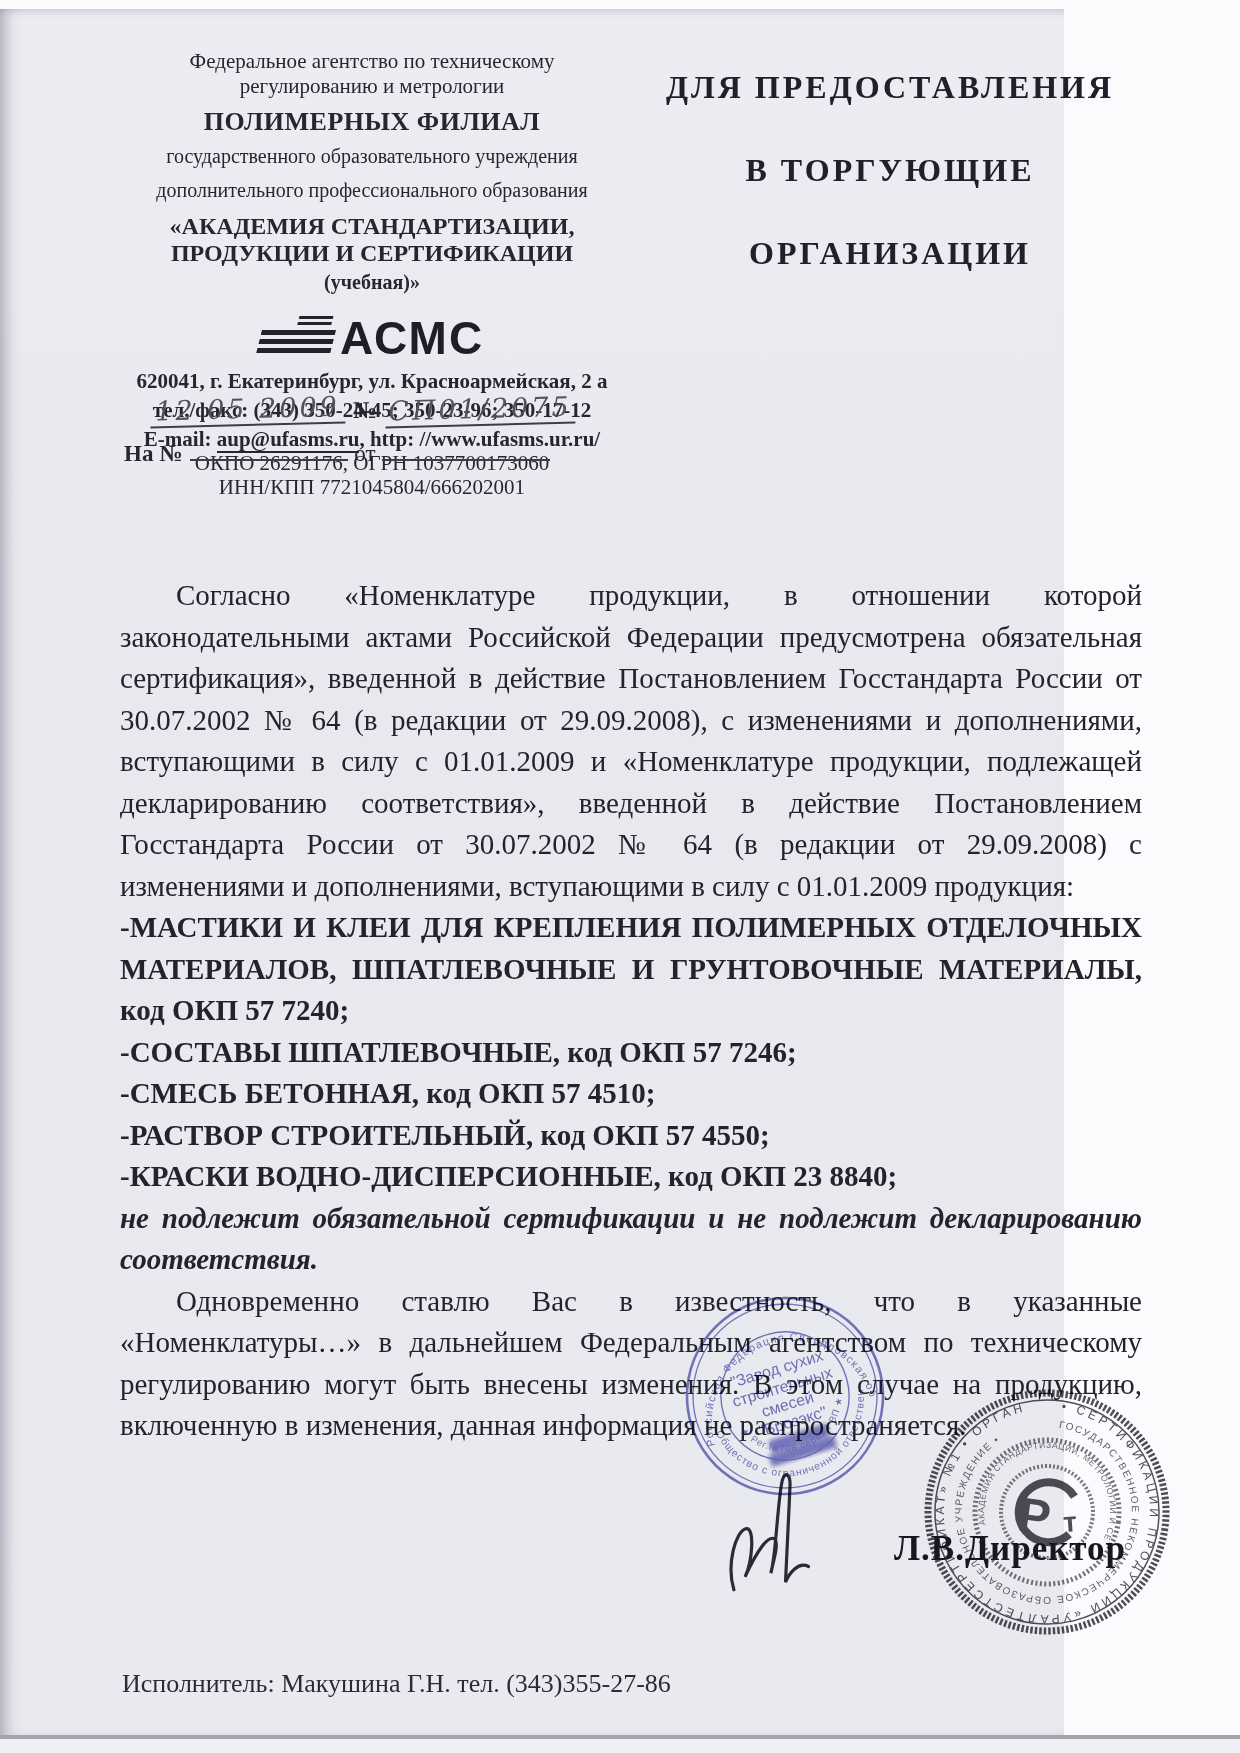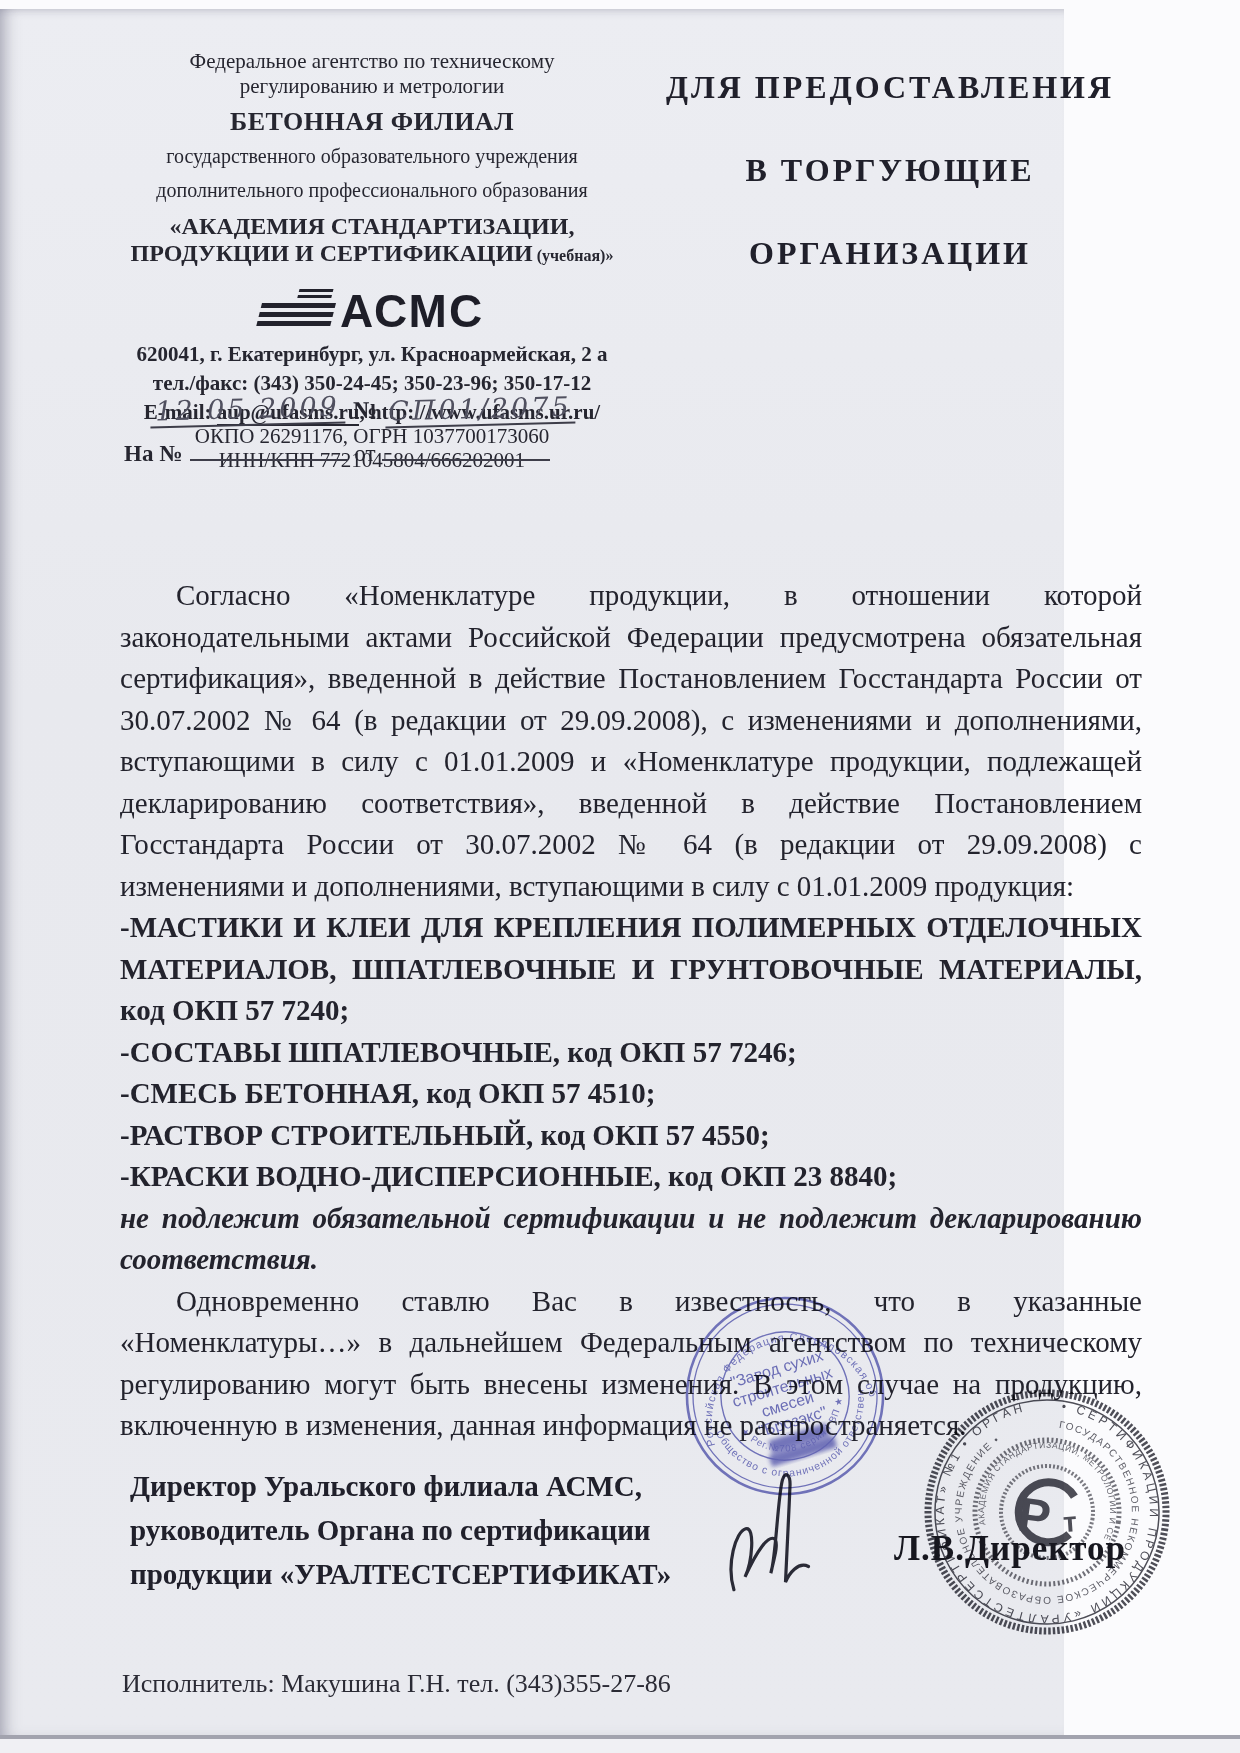--- a/index.html
+++ b/index.html
@@ -16,21 +16,21 @@
   }
   .bottom-edge{position:absolute;left:0;top:1726px;width:1240px;height:4px;background:#a2a3ae;}
   .below-page{position:absolute;left:0;top:1730px;width:1240px;height:23px;background:#f0f0f4;}
 
   
   .hl{position:absolute;left:122px;top:40px;width:500px;text-align:center;}
   .hl .small{font-size:21px;line-height:25px;}
   .hl .branch{font-size:26px;font-weight:bold;margin-top:8px;letter-spacing:.5px;}
   .hl .gov{font-size:20px;line-height:24px;margin-top:7px;}
   .hl .academy{font-size:24px;font-weight:bold;line-height:27px;margin-top:11px;}
-  .hl .academy .note{font-weight:bold;font-size:16px;}
+  .hl .academy .note{font-weight:bold;font-size:20px;}
   .logo-row{margin-top:16px;display:flex;justify-content:center;align-items:center;height:52px;}
   .stripes{display:inline-block;width:74px;height:36px;margin-right:6px;position:relative;transform:skewX(-14deg);}
   .stripes::before{
     content:"";position:absolute;left:0;top:10px;width:74px;height:26px;
     background:repeating-linear-gradient(180deg,#22222c 0 5px,transparent 5px 9px);
   }
   .stripes::after{
     content:"";position:absolute;left:34px;top:-4px;width:34px;height:12px;
     background:repeating-linear-gradient(180deg,#22222c 0 3px,transparent 3px 6px);
   }
@@ -83,21 +83,21 @@
   svg text{font-family:"Liberation Sans",sans-serif;}
 </style>
 </head>
 <body>
 
 <div class="page">
 
   <div class="hl">
     <div class="small">Федеральное агентство по техническому</div>
     <div class="small">регулированию и метрологии</div>
-    <div class="branch">БЕТОННАЯ ФИЛИАЛ</div>
+    <div class="branch">ПОЛИМЕРНЫХ ФИЛИАЛ</div>
     <div class="gov">государственного образовательного учреждения</div>
     <div class="gov" style="margin-top:10px">дополнительного профессионального образования</div>
     <div class="academy">«АКАДЕМИЯ СТАНДАРТИЗАЦИИ,</div>
     <div class="academy" style="margin-top:0"><span>ПРОДУКЦИИ И СЕРТИФИКАЦИИ</span><span class="note"> (учебная)»</span></div>
     <div class="logo-row">
       <span class="stripes"></span>
       <span class="logo-text">АСМС</span>
     </div>
     <div class="addr">620041, г. Екатеринбург, ул. Красноармейская, 2 а</div>
     <div class="addr">тел./факс: (343) 350-24-45; 350-23-96; 350-17-12</div>
@@ -123,25 +123,20 @@
     <p class="indent">Согласно «Номенклатуре продукции, в отношении которой законодательными актами Российской Федерации предусмотрена обязательная сертификация», введенной в действие Постановлением Госстандарта России от 30.07.2002 № 64 (в редакции от 29.09.2008), с изменениями и дополнениями, вступающими в силу с 01.01.2009 и «Номенклатуре продукции, подлежащей декларированию соответствия»,  введенной в действие Постановлением Госстандарта России от 30.07.2002 № 64 (в редакции от 29.09.2008) с изменениями и дополнениями, вступающими в силу с 01.01.2009 продукция:</p>
     <p class="prod">-МАСТИКИ И КЛЕИ ДЛЯ КРЕПЛЕНИЯ ПОЛИМЕРНЫХ ОТДЕЛОЧНЫХ МАТЕРИАЛОВ, ШПАТЛЕВОЧНЫЕ И ГРУНТОВОЧНЫЕ МАТЕРИАЛЫ, код ОКП 57 7240;</p>
     <p class="prod">-СОСТАВЫ ШПАТЛЕВОЧНЫЕ, код ОКП 57 7246;</p>
     <p class="prod">-СМЕСЬ БЕТОННАЯ, код ОКП 57 4510;</p>
     <p class="prod">-РАСТВОР СТРОИТЕЛЬНЫЙ, код ОКП 57 4550;</p>
     <p class="prod">-КРАСКИ ВОДНО-ДИСПЕРСИОННЫЕ, код ОКП 23 8840;</p>
     <p class="concl">не подлежит обязательной сертификации и не подлежит декларированию соответствия.</p>
     <p class="indent">Одновременно ставлю Вас в известность, что в указанные «Номенклатуры…»  в дальнейшем Федеральным агентством по техническому регулированию могут быть внесены изменения. В этом случае на продукцию, включенную в изменения, данная информация не распространяется.</p>
   </div>
 
-  <div class="sign-block">
-    <div>Директор Уральского филиала АСМС,</div>
-    <div>руководитель Органа  по сертификации</div>
-    <div>продукции «УРАЛТЕСТСЕРТИФИКАТ»</div>
-  </div>
   <div class="sokolova">Л.В.Директор</div>
 
   <svg class="stamp stamp-blue" width="210" height="210" viewBox="0 0 210 210">
     <defs>
       <path id="bp-top" d="M 24,132 A 81,81 0 1 1 186,132" fill="none"></path>
       <path id="bp-bot" d="M 28,120 A 78,78 0 0 0 182,120" fill="none"></path>
       <path id="bp-reg" d="M 52,126 A 58,58 0 0 0 158,126" fill="none"></path>
       <filter id="smudge">
           <feGaussianBlur stdDeviation="2.2"></feGaussianBlur>
         </filter>

